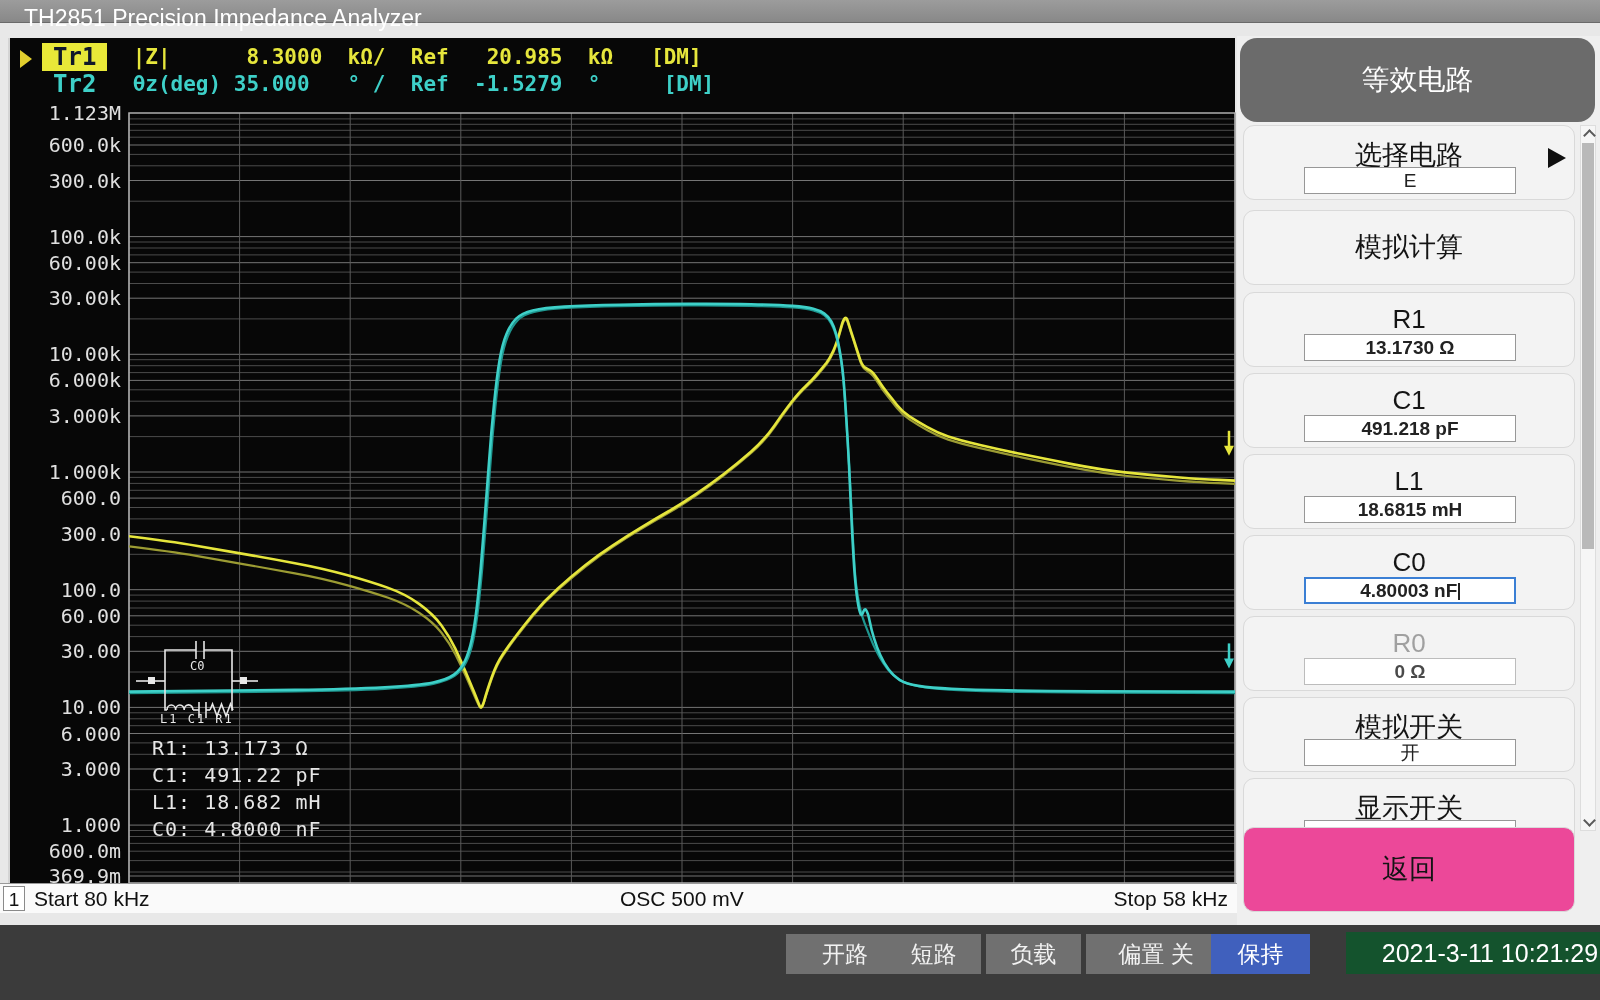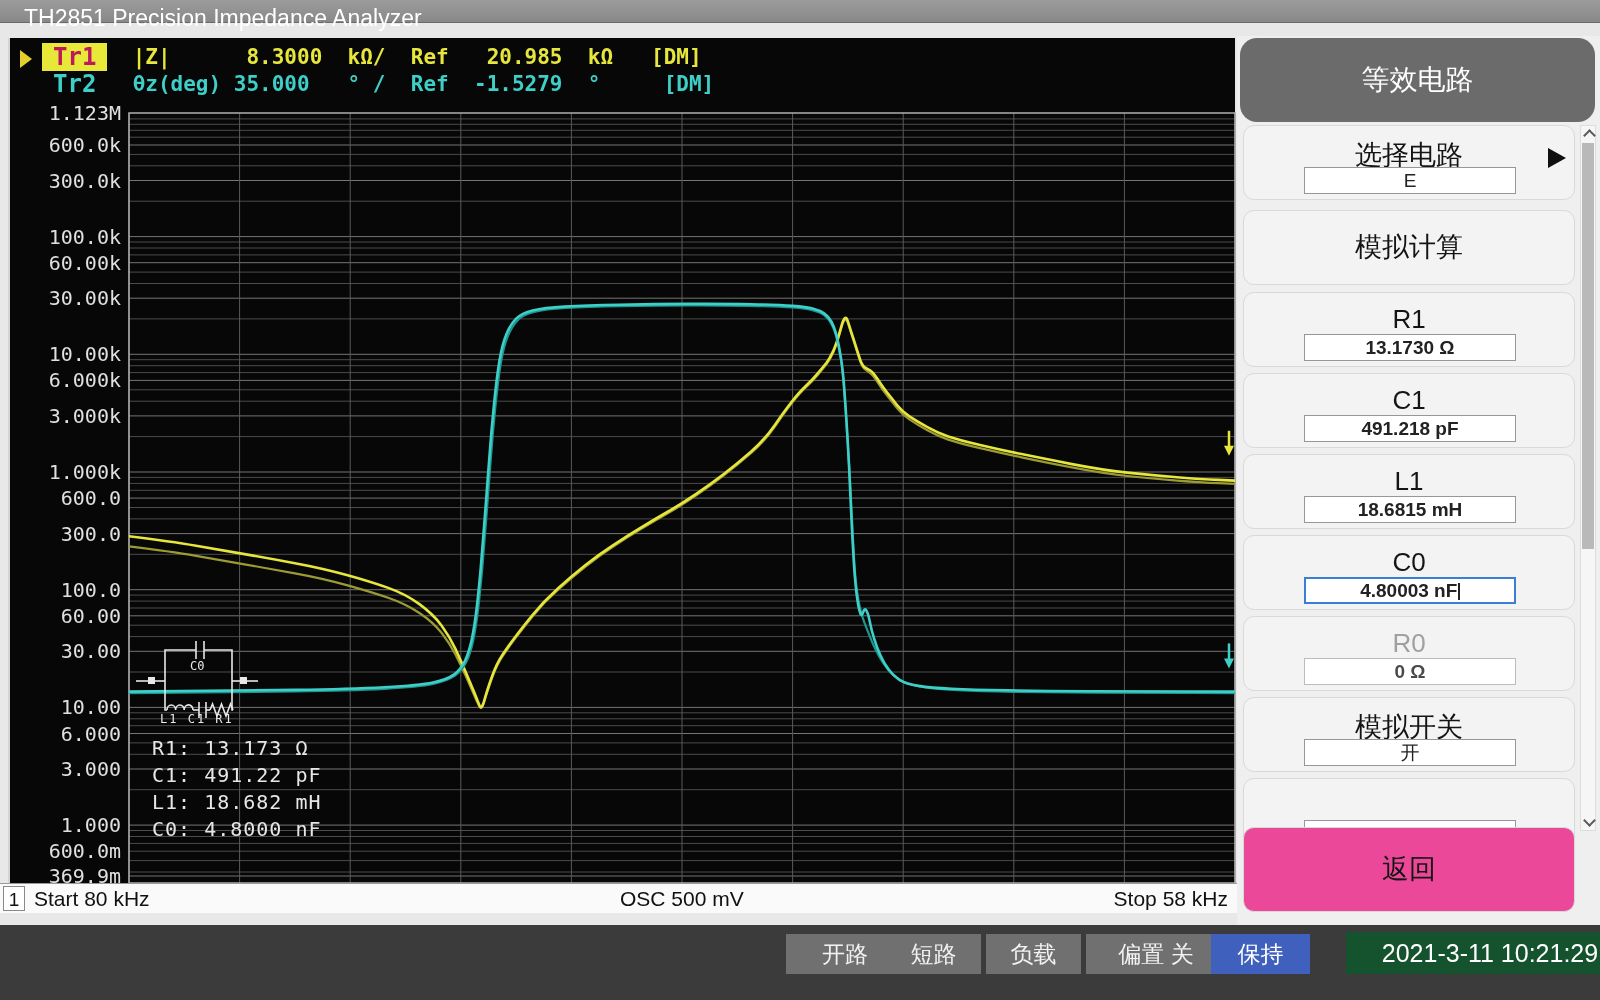--- a/index.html
+++ b/index.html
@@ -14,21 +14,21 @@
   
   .display{position:absolute;left:8px;top:38px;width:1227px;height:845px;
     background:#070707;border-left:2px solid #d4d4d4;box-sizing:border-box;}
   .marker-tri{position:absolute;left:10px;top:12px;width:0;height:0;
     border-left:12px solid #e2cf2e;border-top:9px solid transparent;border-bottom:9px solid transparent;}
   .tr-line{position:absolute;left:32px;white-space:pre;height:28px;line-height:28px;}
   .tr-line.l1{top:5px;}
   .tr-line.l2{top:32px;}
   .tr-label{display:inline-block;font-family:"DejaVu Sans Mono",monospace;font-weight:bold;
     font-size:24px;padding:0 11px;vertical-align:bottom;}
-  .tr1-label{background:#e8e838;color:#be185d;}
+  .tr1-label{background:#e8e838;color:#0f172a;}
   .tr2-label{background:transparent;color:#3ed0c8;}
   .tr-rest{display:inline-block;font-family:"DejaVu Sans Mono",monospace;font-weight:bold;
     font-size:21px;vertical-align:bottom;white-space:pre;}
   .yellow{color:#e6e63c;}
   .cyan{color:#3ed0c8;}
   #chart-svg{position:absolute;left:0;top:0;}
 
   
   .status-strip{position:absolute;left:0;top:883px;width:1237px;height:30px;background:#fafafa;
     border-top:1px solid #999;box-sizing:border-box;color:#111;font-size:21px;}
@@ -266,20 +266,21 @@
       </div>
       <div class="p-btn" style="top: 580px;">
         <div class="p-label disabled">R0</div>
         <div class="p-value disabled"><span>0 Ω</span></div>
       </div>
       <div class="p-btn" style="top: 661px;">
         <div class="p-label cn">模拟开关</div>
         <div class="p-value plain"><span>开</span></div>
       </div>
       <div class="p-btn" style="top: 742px;">
+        <div class="p-label cn">显示开关</div>
         <div class="p-value plain"><span></span></div>
       </div>
     </div>
 
   <div class="back-btn">
     <div class="btn-single-label">返回</div>
   </div>
 
   <div class="v-scroll">
     <div class="chev chev-up"></div>

